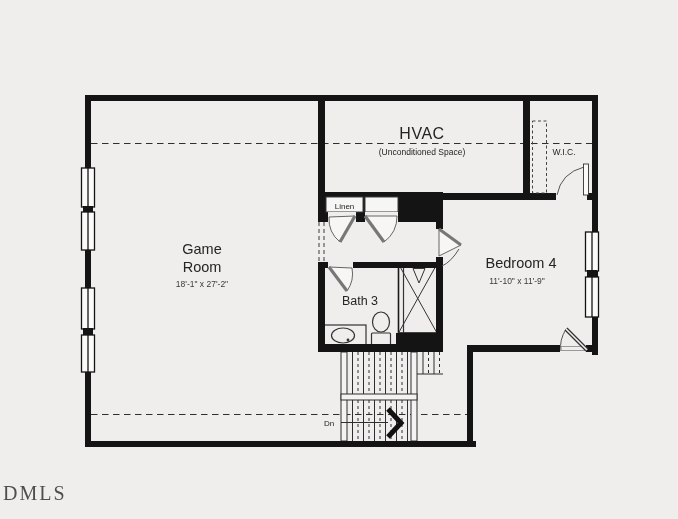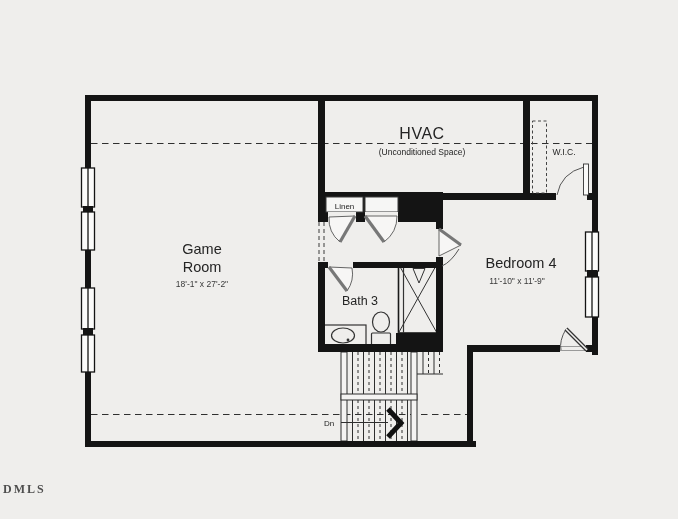--- a/index.html
+++ b/index.html
@@ -12,21 +12,21 @@
   .canvas{position:absolute;left:0;top:0;width:678px;height:519px;}
   svg text{fill:#242424;font-family:"Liberation Sans",sans-serif;}
   .room-name{font-size:14.5px;}
   .room-dims{font-size:8.5px;fill:#3a3a3a;}
   .small-label{font-size:8.5px;}
   .hvac-label{font-size:16px;letter-spacing:0.5px;}
   .tiny-label{font-size:8px;}
   .watermark{
     position:absolute;left:3px;top:482px;
     font-family:"Liberation Serif",serif;
-    font-weight:bold;font-size:12px;color:#3d3d3d;
+    font-weight:normal;font-size:20px;color:#3d3d3d;
     letter-spacing:2px;opacity:0.9;
   }
 </style>
 </head>
 <body>
 
 <div class="canvas">
 <svg width="678" height="519" viewBox="0 0 678 519">
 
   <rect x="0" y="0" width="678" height="519" fill="#efeeec"></rect>

